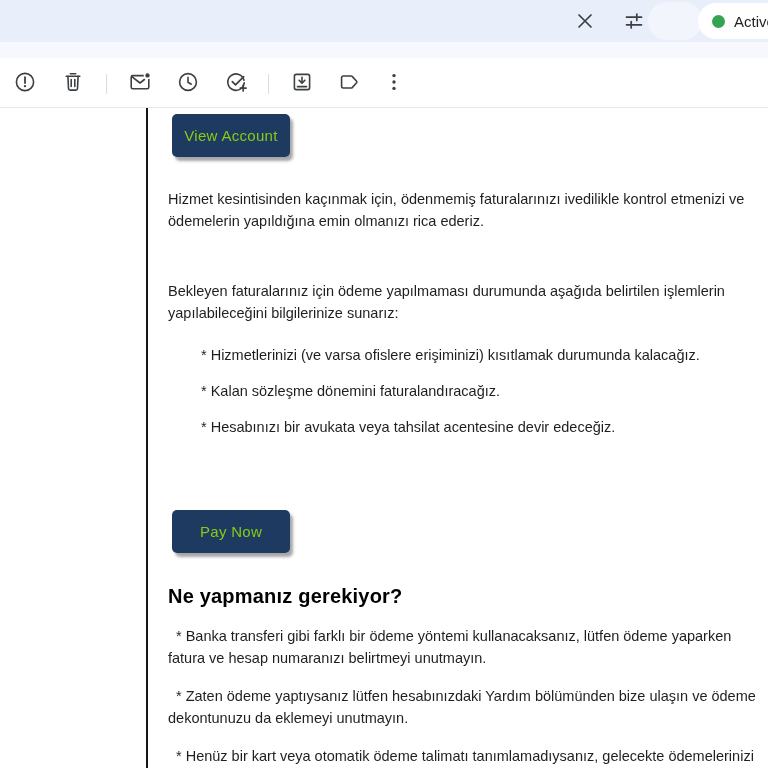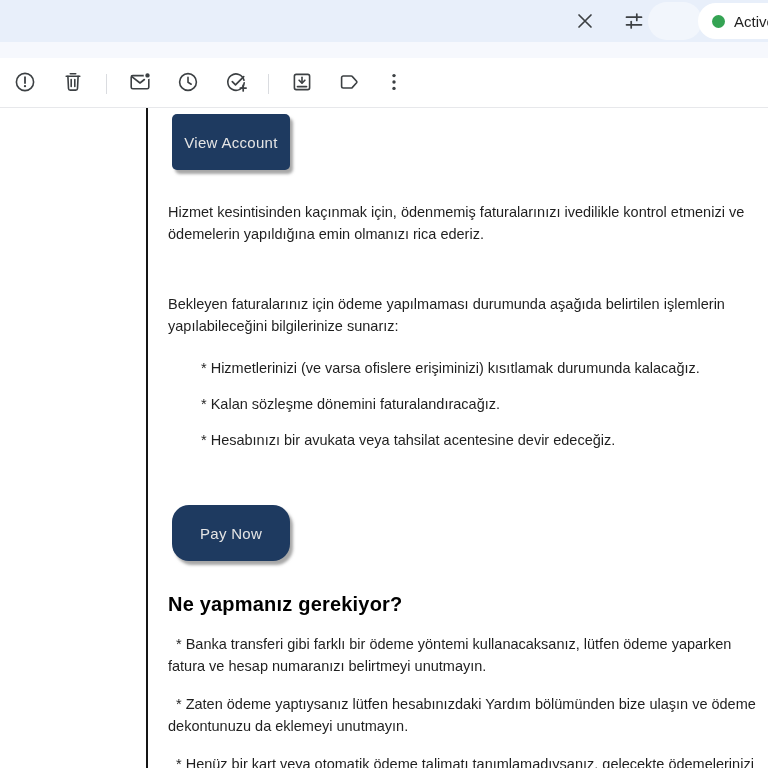--- a/index.html
+++ b/index.html
@@ -24,25 +24,25 @@
   
   .toolbar{position:absolute;left:0;top:58px;width:768px;height:49px;background:#ffffff;border-bottom:1px solid #e7e8eb;}
   .toolbar .iconbtn{position:absolute;top:4px;width:40px;height:40px;border:none;background:transparent;
     display:flex;align-items:center;justify-content:center;cursor:pointer;padding:0;border-radius:50%;}
   .tb-divider{position:absolute;top:16px;width:1px;height:20px;background:#dadce0;}
   svg{display:block;}
   
   .quote-line{position:absolute;left:146px;top:108px;width:2px;height:660px;background:#151515;}
   .email-body{position:absolute;left:168px;top:107px;width:720px;color:#1f1f1f;
     font-size:14.5px;line-height:22px;}
-  .btn{display:inline-block;margin-left:4px;min-width:118px;height:56px;line-height:43px;text-align:center;
-    background:#1e3a60;color:#e5e5e5;font-size:15px;font-weight:500;letter-spacing:.3px;
+  .btn{display:inline-block;margin-left:4px;min-width:118px;height:43px;line-height:43px;text-align:center;
+    background:#1e3a60;color:#84cc16;font-size:15px;font-weight:500;letter-spacing:.3px;
     border:none;border-radius:5px;box-shadow:3px 4px 3px rgba(95,95,95,.55);cursor:pointer;box-sizing:border-box;padding:0 10px;}
   .btn-view{margin-top:7px;}
-  .btn-pay{margin-top:40px;border-radius:17px;}
+  .btn-pay{margin-top:58px;}
   .para{white-space:pre-line;margin:0;}
   .p1{margin-top:31px;}
   .p2{margin-top:48px;}
   .list1{margin-top:20px;}
   .list1 .li{padding-left:33px;margin-bottom:14px;}
   .email-h2{margin:31px 0 0;font-size:20px;line-height:24px;font-weight:700;color:#000;letter-spacing:.2px;}
   .list2{margin-top:17px;}
   .list2 .li{white-space:pre-line;text-indent:8px;margin-bottom:16px;}
 </style>
 </head>

